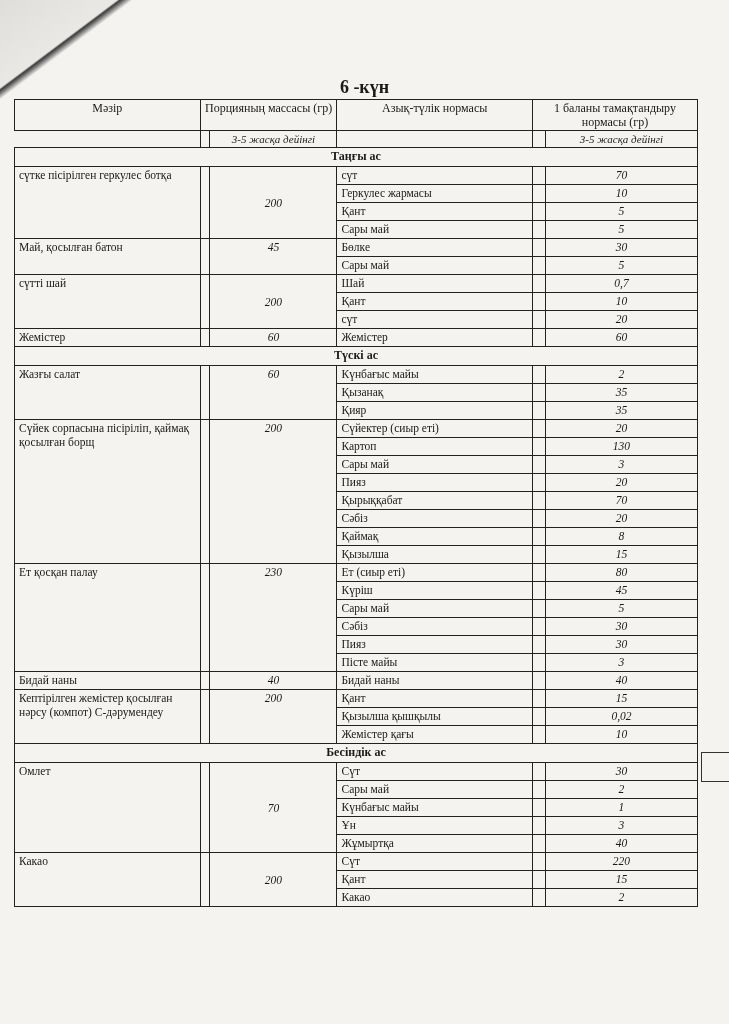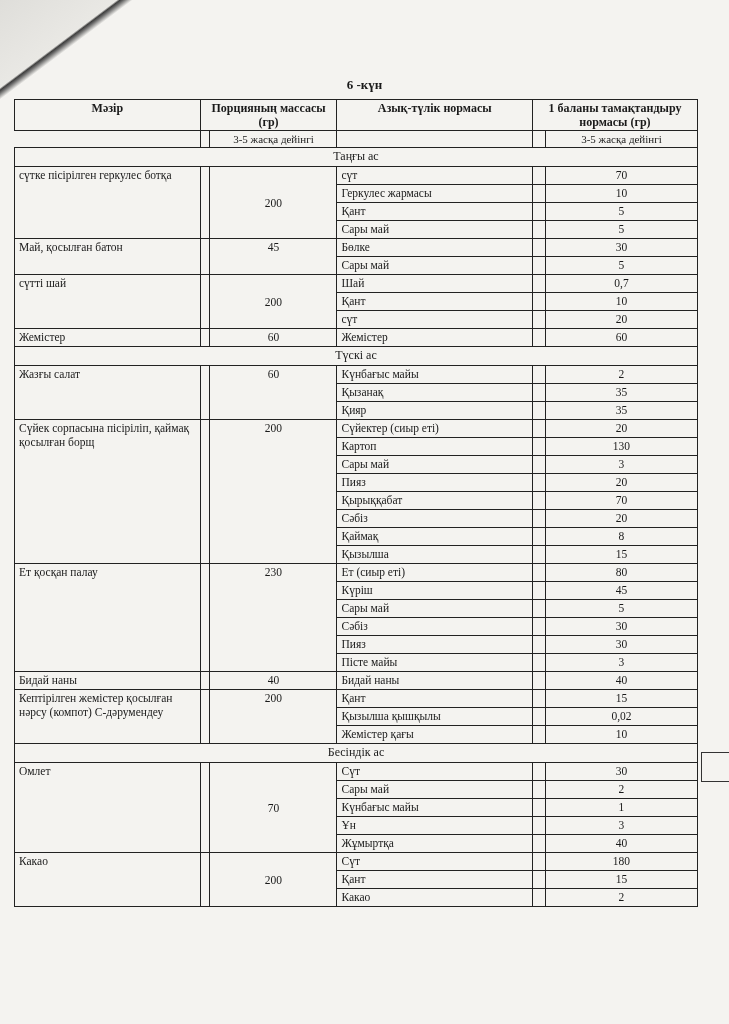--- a/index.html
+++ b/index.html
@@ -10,38 +10,38 @@
     color: #1a1a1a;
   }
   .corner-fold {
     position: absolute; left: -30px; top: -10px; width: 160px; height: 130px;
     background: linear-gradient(140deg, #d9d8d4 0%, #e8e7e3 48%, #2a2a2a 49%, #555 50%, #f4f3f0 53%);
     transform: skewX(-8deg);
     opacity: 0.9;
   }
   .page-title {
     position: absolute; top: 77px; left: 0; width: 729px; text-align: center;
-    font-weight: bold; font-size: 13px;
+    font-weight: bold; font-size: 18px;
   }
   table.menu {
     position: absolute; top: 99px; left: 14px; width: 684px;
     border-collapse: collapse; font-size: 11.5px; table-layout: fixed;
   }
   table.menu td, table.menu th {
     border: 1px solid #222; padding: 1px 4px; vertical-align: top; line-height: 14px;
   }
-  table.menu th { font-weight: bold; text-align: center; font-size: 12px; }
+  table.menu th { font-weight: normal; text-align: center; font-size: 12px; }
   .c-dish { width: 171px; }
   .c-gap1 { width: 9px; }
   .c-port { width: 117px; }
   .c-ing { width: 180px; }
   .c-gap2 { width: 12px; }
   .c-norm { width: 140px; }
-  .center { text-align: center; }
-  .sect td { text-align: center; font-weight: normal; font-size: 12px; height: 16px; }
+  .center { text-align: center; font-style: italic; }
+  .sect td { text-align: center; font-weight: bold; font-size: 12px; height: 16px; }
   .sub td { height: 14px; font-size: 11px; }
   tr.ing td { height: 15px; }
   .edge-box {
     position: absolute; left: 701px; top: 752px; width: 30px; height: 28px;
     border: 1px solid #333; border-right: none;
   }
 </style>
 </head>
 <body>
 
@@ -292,21 +292,21 @@
         <td>Жұмыртқа</td>
         <td></td>
         <td class="center">40</td>
       </tr>
       <tr class="ing">
         <td rowspan="3">Какао</td>
         <td rowspan="3"></td>
         <td rowspan="3" class="center" style="vertical-align: middle;">200</td>
         <td>Сүт</td>
         <td></td>
-        <td class="center">180</td>
+        <td class="center">220</td>
       </tr>
       <tr class="ing">
         <td>Қант</td>
         <td></td>
         <td class="center">15</td>
       </tr>
       <tr class="ing">
         <td>Какао</td>
         <td></td>
         <td class="center">2</td>

